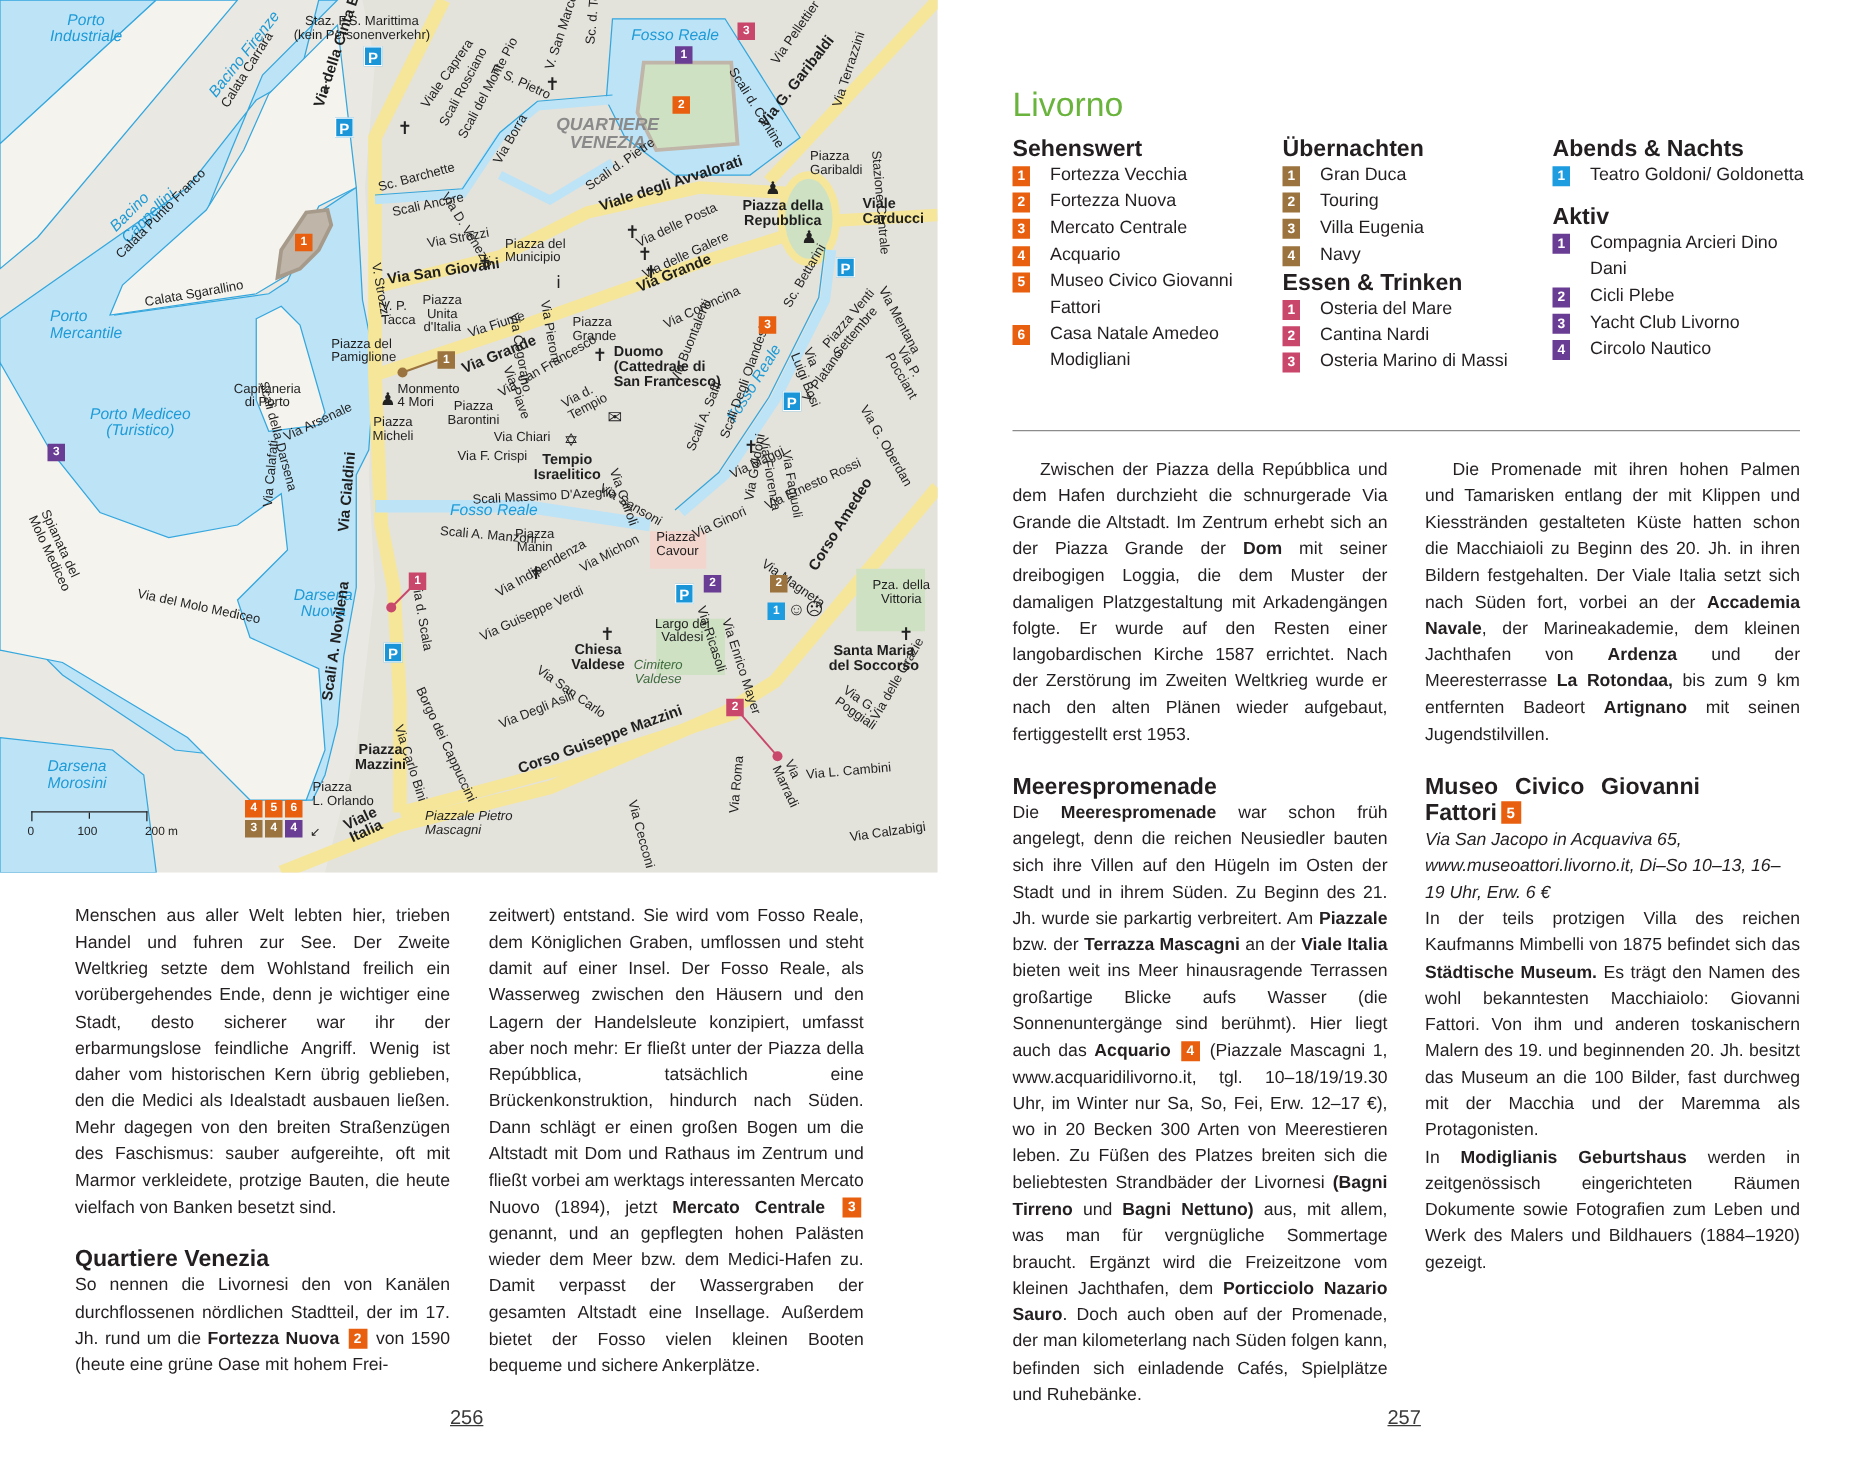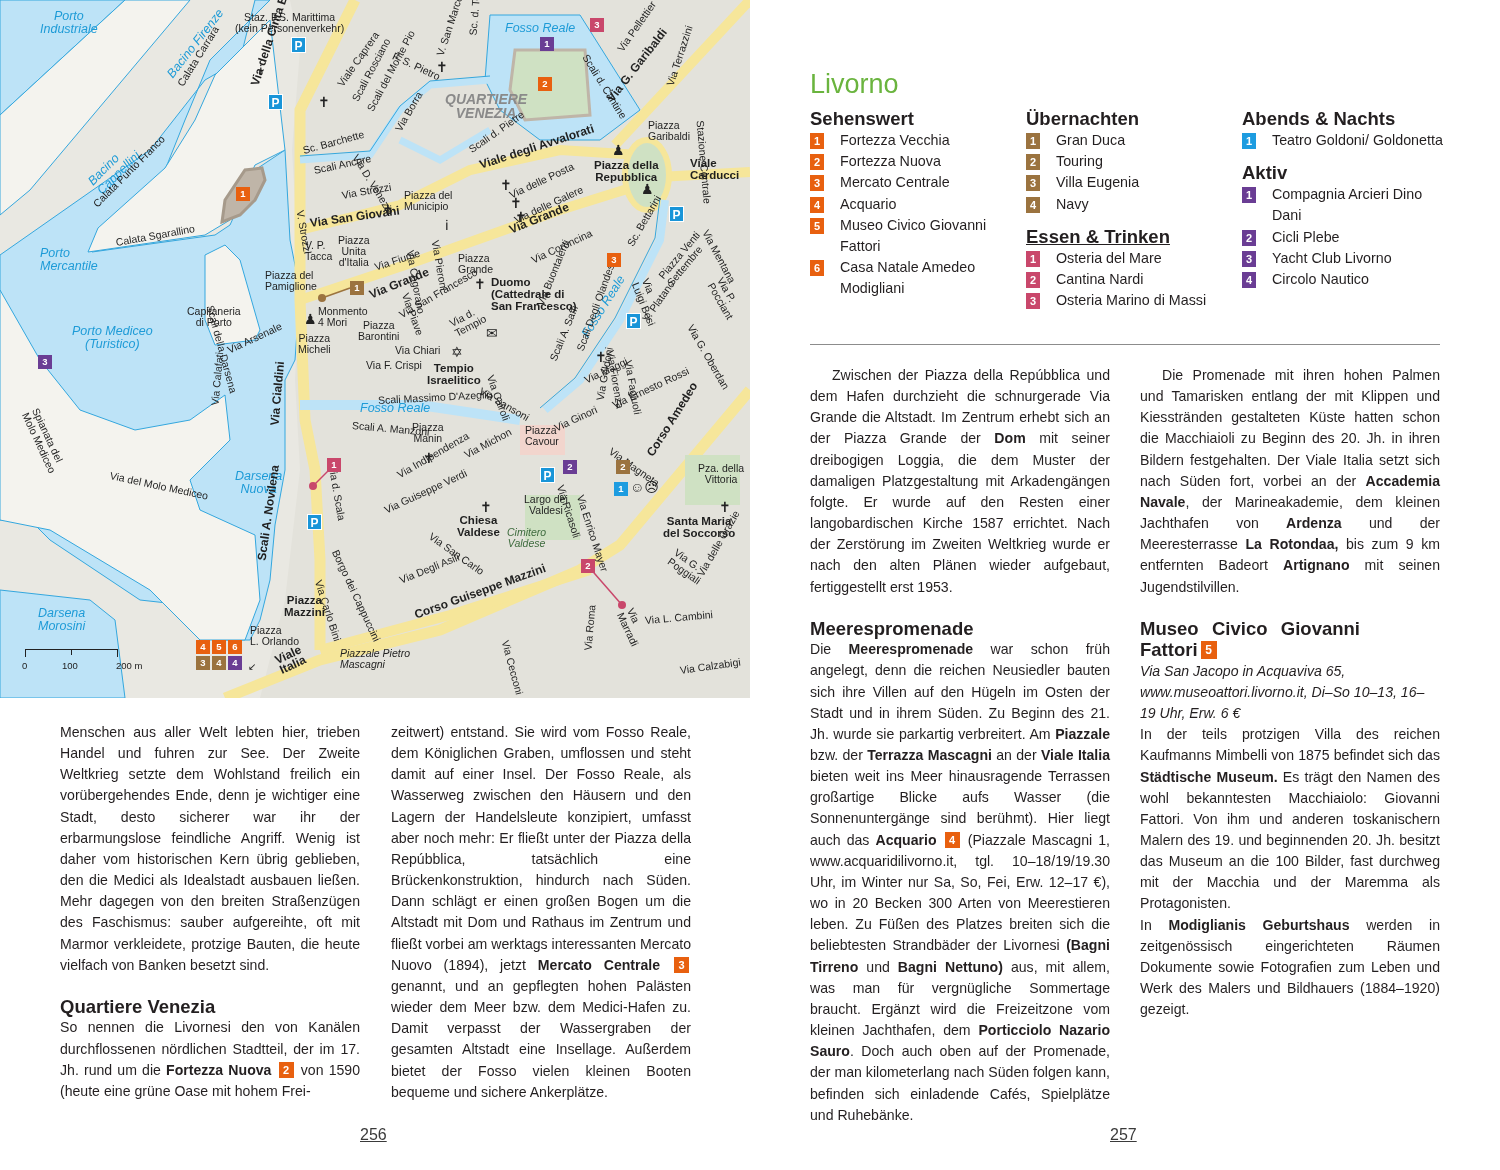--- a/index.html
+++ b/index.html
@@ -299,21 +299,21 @@
     </div>
 </div>
 <div class="lgroup" style="left:1026px;top:108px;width:210px;">
   <div class="gh">Übernachten</div>
   <div id="list-uebernachten">
       <div class="litem"><span class="lb" style="background: rgb(155, 115, 63);">1</span><span>Gran Duca</span></div>
       <div class="litem"><span class="lb" style="background: rgb(155, 115, 63);">2</span><span>Touring</span></div>
       <div class="litem"><span class="lb" style="background: rgb(155, 115, 63);">3</span><span>Villa Eugenia</span></div>
       <div class="litem"><span class="lb" style="background: rgb(155, 115, 63);">4</span><span>Navy</span></div>
     </div>
-  <div class="gh" style="margin-top:11px;text-decoration:underline;">Essen &amp; Trinken</div>
+  <div class="gh" style="">Essen &amp; Trinken</div>
   <div id="list-essen">
       <div class="litem"><span class="lb" style="background: rgb(201, 71, 107);">1</span><span>Osteria del Mare</span></div>
       <div class="litem"><span class="lb" style="background: rgb(201, 71, 107);">2</span><span>Cantina Nardi</span></div>
       <div class="litem"><span class="lb" style="background: rgb(201, 71, 107);">3</span><span>Osteria Marino di Massi</span></div>
     </div>
 </div>
 <div class="lgroup" style="left:1242px;top:108px;width:210px;">
   <div class="gh">Abends &amp; Nachts</div>
   <div id="list-abends">
       <div class="litem"><span class="lb" style="background: rgb(29, 156, 224);">1</span><span>Teatro Goldoni/ Goldonetta</span></div>

